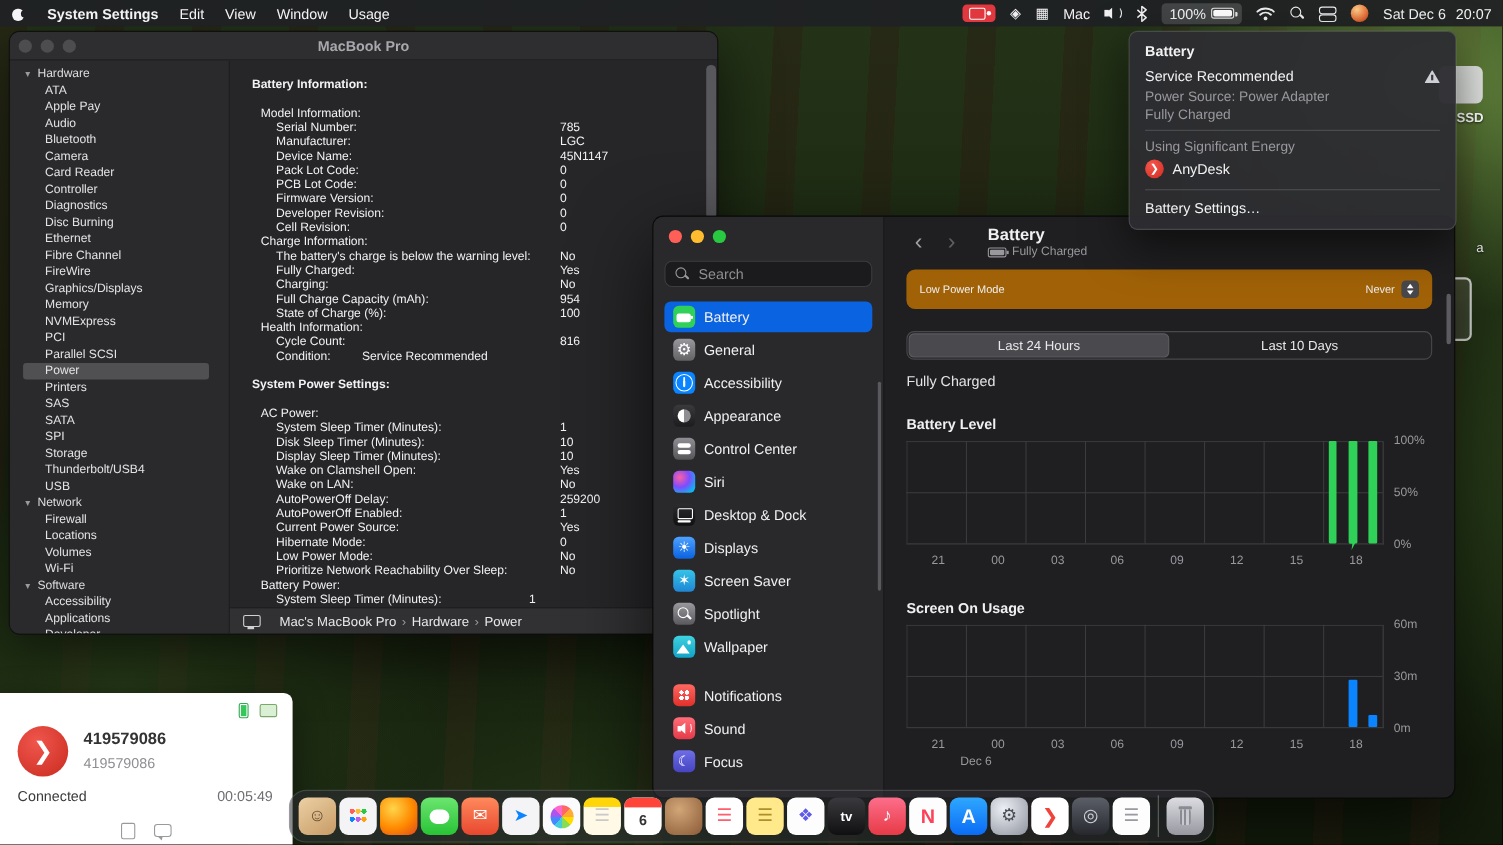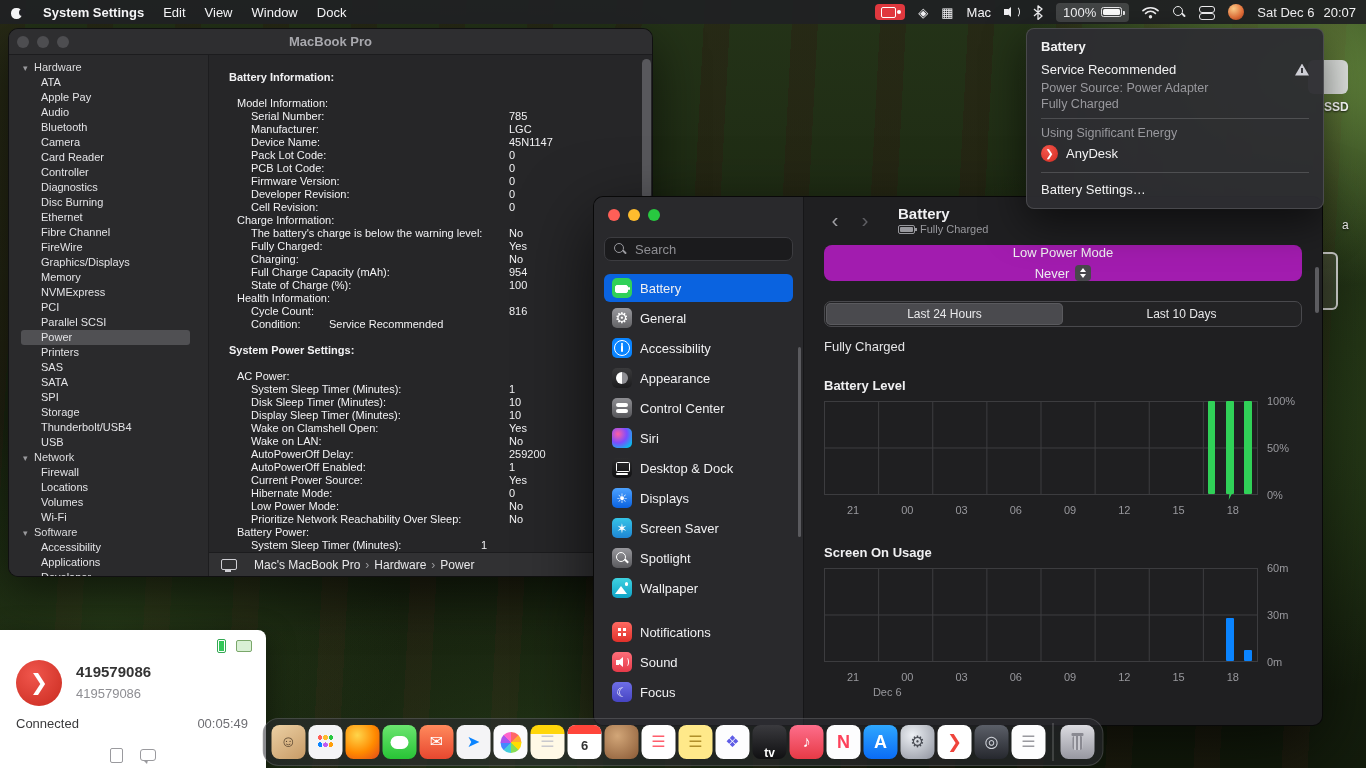--- a/index.html
+++ b/index.html
@@ -126,21 +126,21 @@
   .set-main{position:relative;padding:8px 20px 0 20px;overflow:hidden;}
   .set-header{display:flex;align-items:center;gap:8px;}
   .navchev{width:22px;height:26px;display:flex;align-items:center;justify-content:center;font-size:21px;color:#a0a0a5;}
   .navchev.fwd{color:#5f5f64;}
   .head-block{margin-left:14px;}
   .head-title{font-size:15px;font-weight:bold;line-height:17px;}
   .head-sub{display:flex;align-items:center;gap:5px;color:#98989d;font-size:11px;margin-top:1px;}
   .mini-batt{position:relative;width:17px;height:9px;border:1px solid #98989d;border-radius:2px;}
   .mini-batt::before{content:"";position:absolute;left:1px;top:1px;right:1px;bottom:1px;background:#98989d;border-radius:1px;}
   .mini-batt::after{content:"";position:absolute;right:-3px;top:2px;width:1.6px;height:3.5px;background:#98989d;}
-  .card{margin-top:10px;height:36px;background:#a21caf;border-radius:8px;display:flex;align-items:center;justify-content:space-between;padding:0 12px;font-size:13px;flex-direction:column;}
+  .card{margin-top:10px;height:36px;background:#a16207;border-radius:8px;display:flex;align-items:center;justify-content:space-between;padding:0 12px;font-size:10px;}
   .popup{display:flex;align-items:center;gap:6px;color:#ededf0;}
   .stepper{width:16px;height:16px;background:#48484c;border-radius:4px;position:relative;}
   .stepper::before{content:"";position:absolute;left:5px;top:3px;border-left:3px solid transparent;border-right:3px solid transparent;border-bottom:4px solid #fff;}
   .stepper::after{content:"";position:absolute;left:5px;bottom:3px;border-left:3px solid transparent;border-right:3px solid transparent;border-top:4px solid #fff;}
   .segmented{margin-top:20px;height:26px;border:1px solid #49494d;background:#232325;border-radius:7px;display:flex;padding:1px;}
   .seg{flex:1;display:flex;align-items:center;justify-content:center;font-size:12px;color:#e8e8ea;border-radius:5px;}
   .seg.sel{background:#4a4a4e;box-shadow:0 0 0 1px #5a5a5e inset;}
   .charge-state{margin-top:12px;font-size:13px;color:#e4e4e6;}
   .chart-title{margin-top:24px;font-size:13px;font-weight:bold;}
   .chart{margin-top:8px;display:grid;grid-template-columns:1fr 44px;}
@@ -216,21 +216,21 @@
 
   <div class="menubar">
     <div class="left">
       <span class="apple"></span>
       <span class="appname menu-item">System Settings</span>
       <span style="display:flex;gap:19px;">
 
       <span class="menu-item">Edit</span>
           <span class="menu-item">View</span>
           <span class="menu-item">Window</span>
-          <span class="menu-item">Dock</span>
+          <span class="menu-item">Usage</span>
         </span>
     </div>
     <div class="right">
       <span class="rec-pill"></span>
       <span class="mb-glyph">◈</span>
       <span class="mb-glyph">▦</span>
       <span>Mac</span>
       <span class="mi-vol">
           <span class="wave"></span>
         </span>
@@ -717,21 +717,21 @@
     </div>
       <div class="tile" style="background: rgb(255, 255, 255);">
       <span class="glyph" style="color: rgb(255, 95, 109);">☰</span>
     </div>
       <div class="tile" style="background: rgb(255, 233, 138);">
       <span class="glyph" style="color: rgb(176, 143, 42);">☰</span>
     </div>
       <div class="tile" style="background: rgb(253, 253, 254);">
       <span class="glyph" style="color: rgb(94, 92, 230);">❖</span>
     </div>
-      <div class="tile g-tv" style="background: linear-gradient(rgb(58, 58, 62), rgb(16, 16, 18)); align-items: flex-end;">
+      <div class="tile g-tv" style="background: linear-gradient(rgb(58, 58, 62), rgb(16, 16, 18));">
       <span class="glyph" style="color: rgb(255, 255, 255);">tv</span>
     </div>
       <div class="tile" style="background: linear-gradient(rgb(253, 110, 139), rgb(231, 58, 70));">
       <span class="glyph" style="color: rgb(255, 255, 255);">♪</span>
     </div>
       <div class="tile g-bold" style="background: rgb(253, 253, 254);">
       <span class="glyph" style="color: rgb(253, 65, 90);">N</span>
     </div>
       <div class="tile g-bold" style="background: linear-gradient(rgb(46, 167, 255), rgb(10, 108, 245));">
       <span class="glyph" style="color: rgb(255, 255, 255);">A</span>

